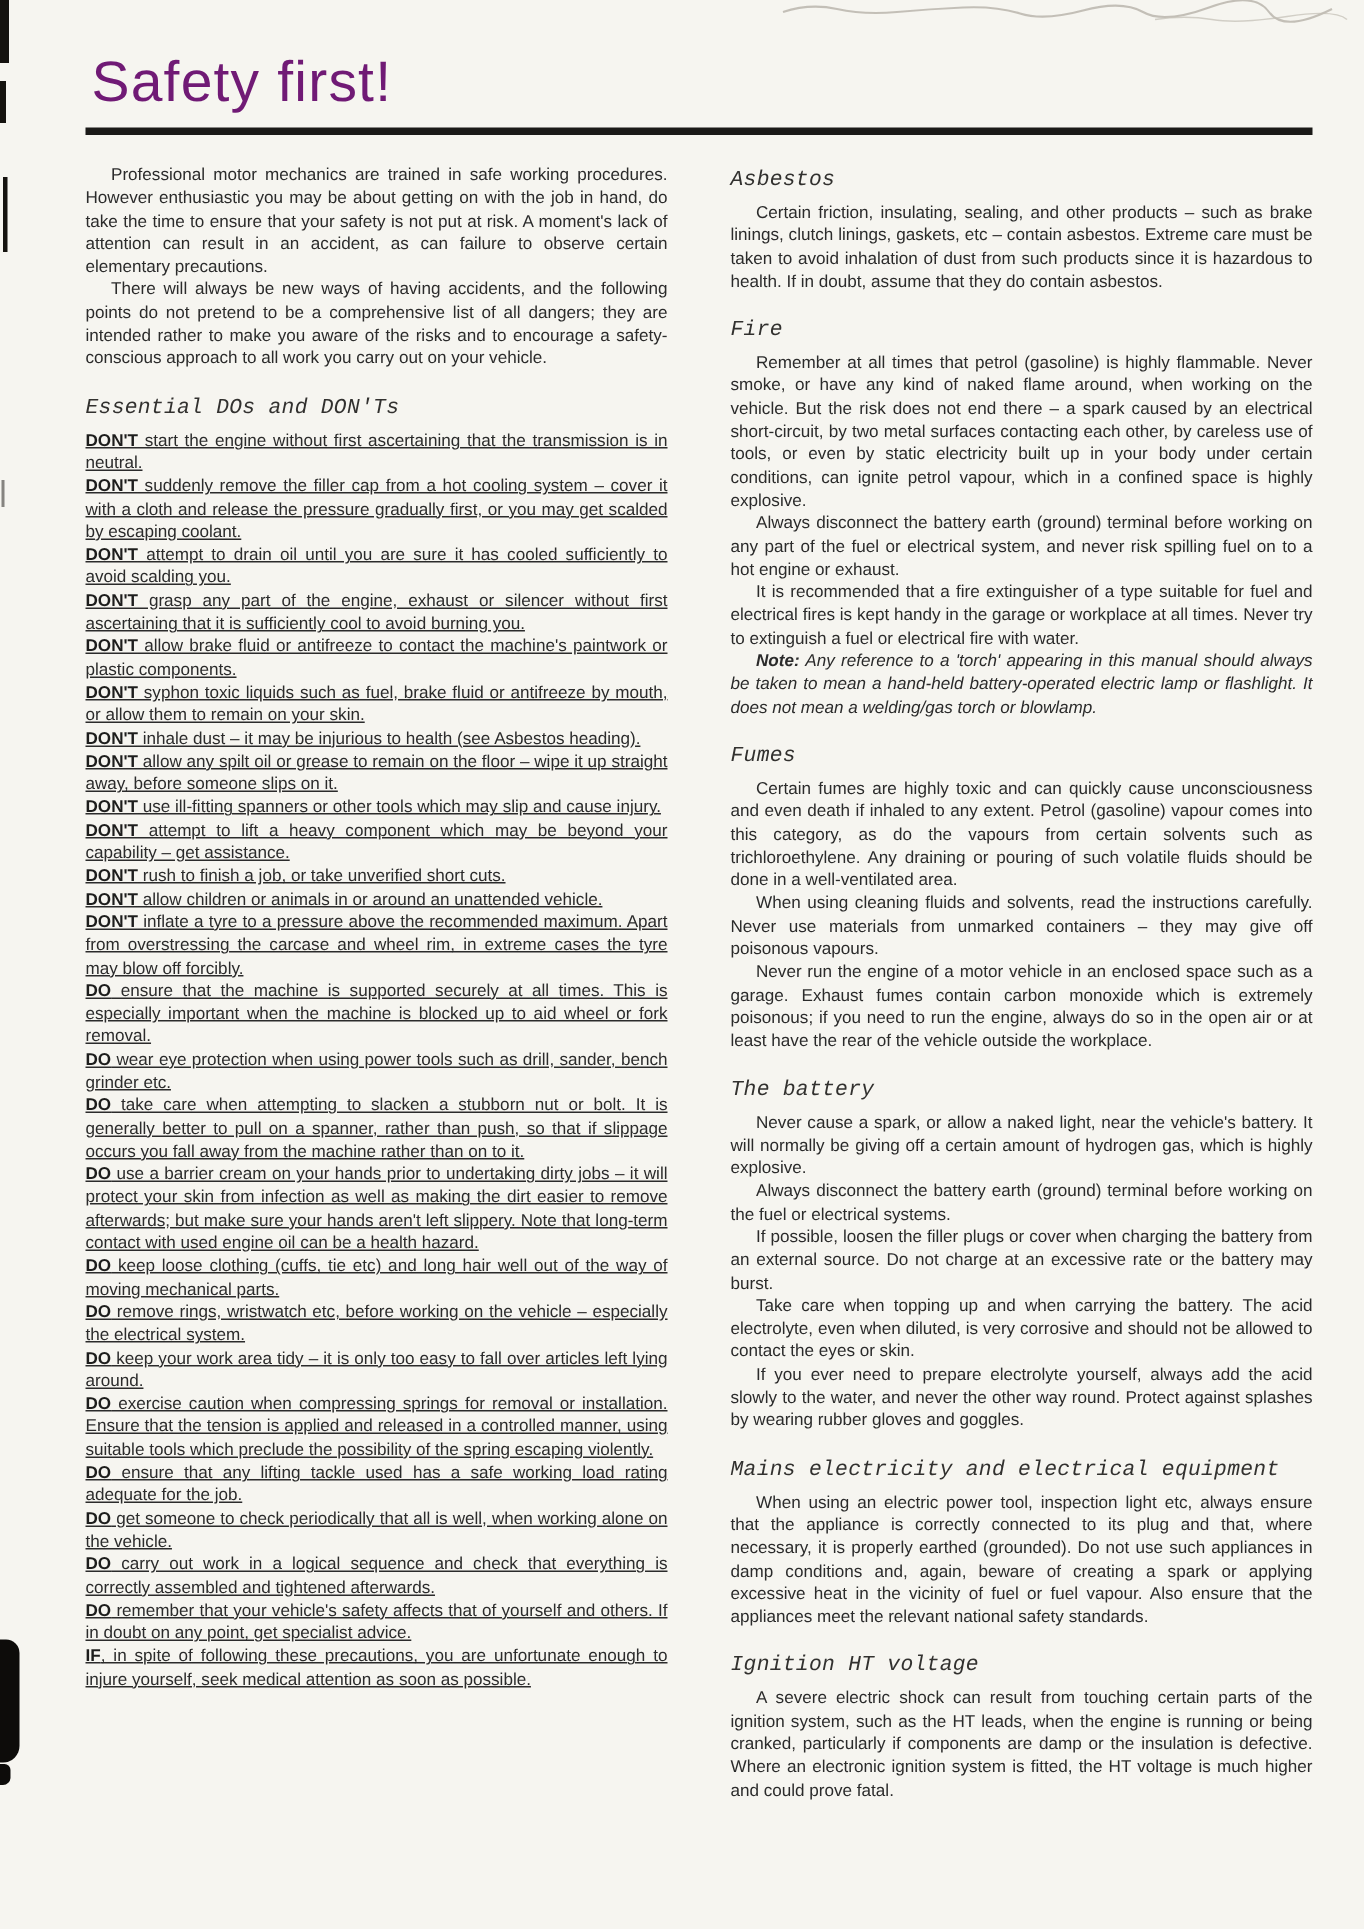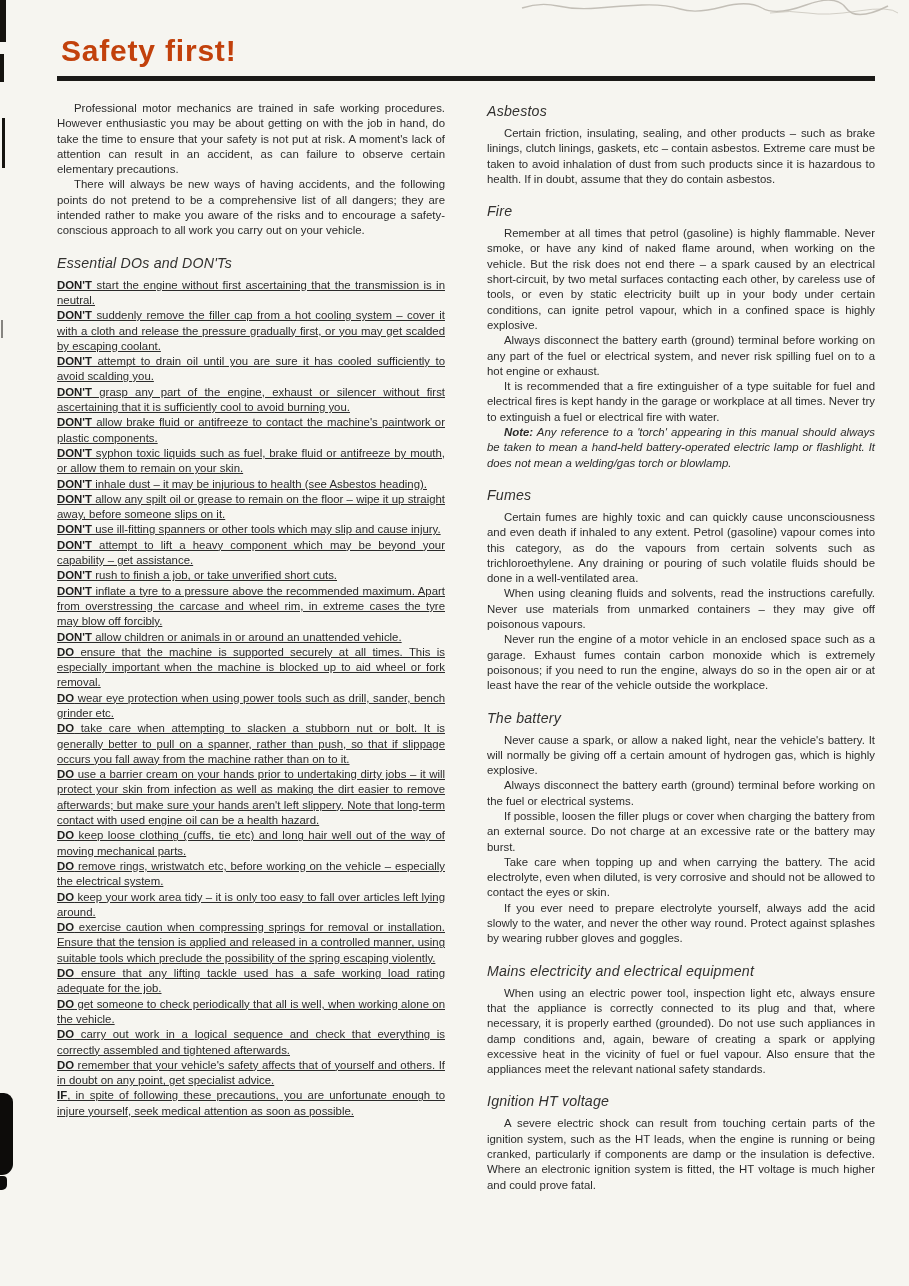--- a/index.html
+++ b/index.html
@@ -6,31 +6,31 @@
   body{
     width:909px;height:1286px;
     background:#f6f5f0;
     font-family:"Liberation Sans","DejaVu Sans",sans-serif;
     color:#2b2b2b;
     position:relative;
     overflow:hidden;
   }
   .page{position:absolute;left:57px;top:30px;width:818px;z-index:2;}
   .title{
-    font-size:30px;font-weight:bold;letter-spacing:0.8px;color:#c2410c;
+    font-size:38px;font-weight:normal;letter-spacing:0.8px;color:#701a75;
     margin:4px 0 8px 4px;
   }
   .title-rule{height:5px;background:#1b1a18;width:100%;margin-bottom:20px;}
   .cols{display:flex;gap:42px;}
   .col{width:396px;font-size:11.4px;line-height:15.3px;text-align:justify;}
   p{margin:0;}
   .indent{text-indent:17px;}
   .sec-heading{
     font-style:italic;font-size:14.2px;line-height:17px;color:#32312f;
-    margin:16px 0 6px 0;font-weight:normal;letter-spacing:0.2px;text-align:left;
+    margin:16px 0 6px 0;font-weight:normal;letter-spacing:0.2px;text-align:left;font-family:Liberation Mono, monospace;
   }
   .sec-heading.first{margin-top:2px;}
   .lead{font-weight:bold;color:#1d1d1c;}
   .item{margin:0;text-decoration:underline;}
   .note{font-style:italic;}
   .note b{font-weight:bold;}
   
   .artifact{position:absolute;z-index:1;background:#15130f;}
   .edge-a{left:0;top:0;width:6px;height:42px;}
   .edge-b{left:0;top:54px;width:4px;height:28px;}
@@ -70,22 +70,22 @@
       <p class="item"><b class="lead">DON'T</b><span> suddenly remove the filler cap from a hot cooling system – cover it with a cloth and release the pressure gradually first, or you may get scalded by escaping coolant.</span></p>
       <p class="item"><b class="lead">DON'T</b><span> attempt to drain oil until you are sure it has cooled sufficiently to avoid scalding you.</span></p>
       <p class="item"><b class="lead">DON'T</b><span> grasp any part of the engine, exhaust or silencer without first ascertaining that it is sufficiently cool to avoid burning you.</span></p>
       <p class="item"><b class="lead">DON'T</b><span> allow brake fluid or antifreeze to contact the machine's paintwork or plastic components.</span></p>
       <p class="item"><b class="lead">DON'T</b><span> syphon toxic liquids such as fuel, brake fluid or antifreeze by mouth, or allow them to remain on your skin.</span></p>
       <p class="item"><b class="lead">DON'T</b><span> inhale dust – it may be injurious to health (see Asbestos heading).</span></p>
       <p class="item"><b class="lead">DON'T</b><span> allow any spilt oil or grease to remain on the floor – wipe it up straight away, before someone slips on it.</span></p>
       <p class="item"><b class="lead">DON'T</b><span> use ill-fitting spanners or other tools which may slip and cause injury.</span></p>
       <p class="item"><b class="lead">DON'T</b><span> attempt to lift a heavy component which may be beyond your capability – get assistance.</span></p>
       <p class="item"><b class="lead">DON'T</b><span> rush to finish a job, or take unverified short cuts.</span></p>
+      <p class="item"><b class="lead">DON'T</b><span> allow children or animals in or around an unattended vehicle.</span></p>
       <p class="item"><b class="lead">DON'T</b><span> inflate a tyre to a pressure above the recommended maximum. Apart from overstressing the carcase and wheel rim, in extreme cases the tyre may blow off forcibly.</span></p>
-      <p class="item"><b class="lead">DON'T</b><span> allow children or animals in or around an unattended vehicle.</span></p>
       <p class="item"><b class="lead">DO</b><span> ensure that the machine is supported securely at all times. This is especially important when the machine is blocked up to aid wheel or fork removal.</span></p>
       <p class="item"><b class="lead">DO</b><span> wear eye protection when using power tools such as drill, sander, bench grinder etc.</span></p>
       <p class="item"><b class="lead">DO</b><span> take care when attempting to slacken a stubborn nut or bolt. It is generally better to pull on a spanner, rather than push, so that if slippage occurs you fall away from the machine rather than on to it.</span></p>
       <p class="item"><b class="lead">DO</b><span> use a barrier cream on your hands prior to undertaking dirty jobs – it will protect your skin from infection as well as making the dirt easier to remove afterwards; but make sure your hands aren't left slippery. Note that long-term contact with used engine oil can be a health hazard.</span></p>
       <p class="item"><b class="lead">DO</b><span> keep loose clothing (cuffs, tie etc) and long hair well out of the way of moving mechanical parts.</span></p>
       <p class="item"><b class="lead">DO</b><span> remove rings, wristwatch etc, before working on the vehicle – especially the electrical system.</span></p>
       <p class="item"><b class="lead">DO</b><span> keep your work area tidy – it is only too easy to fall over articles left lying around.</span></p>
       <p class="item"><b class="lead">DO</b><span> exercise caution when compressing springs for removal or installation. Ensure that the tension is applied and released in a controlled manner, using suitable tools which preclude the possibility of the spring escaping violently.</span></p>
       <p class="item"><b class="lead">DO</b><span> ensure that any lifting tackle used has a safe working load rating adequate for the job.</span></p>
       <p class="item"><b class="lead">DO</b><span> get someone to check periodically that all is well, when working alone on the vehicle.</span></p>

